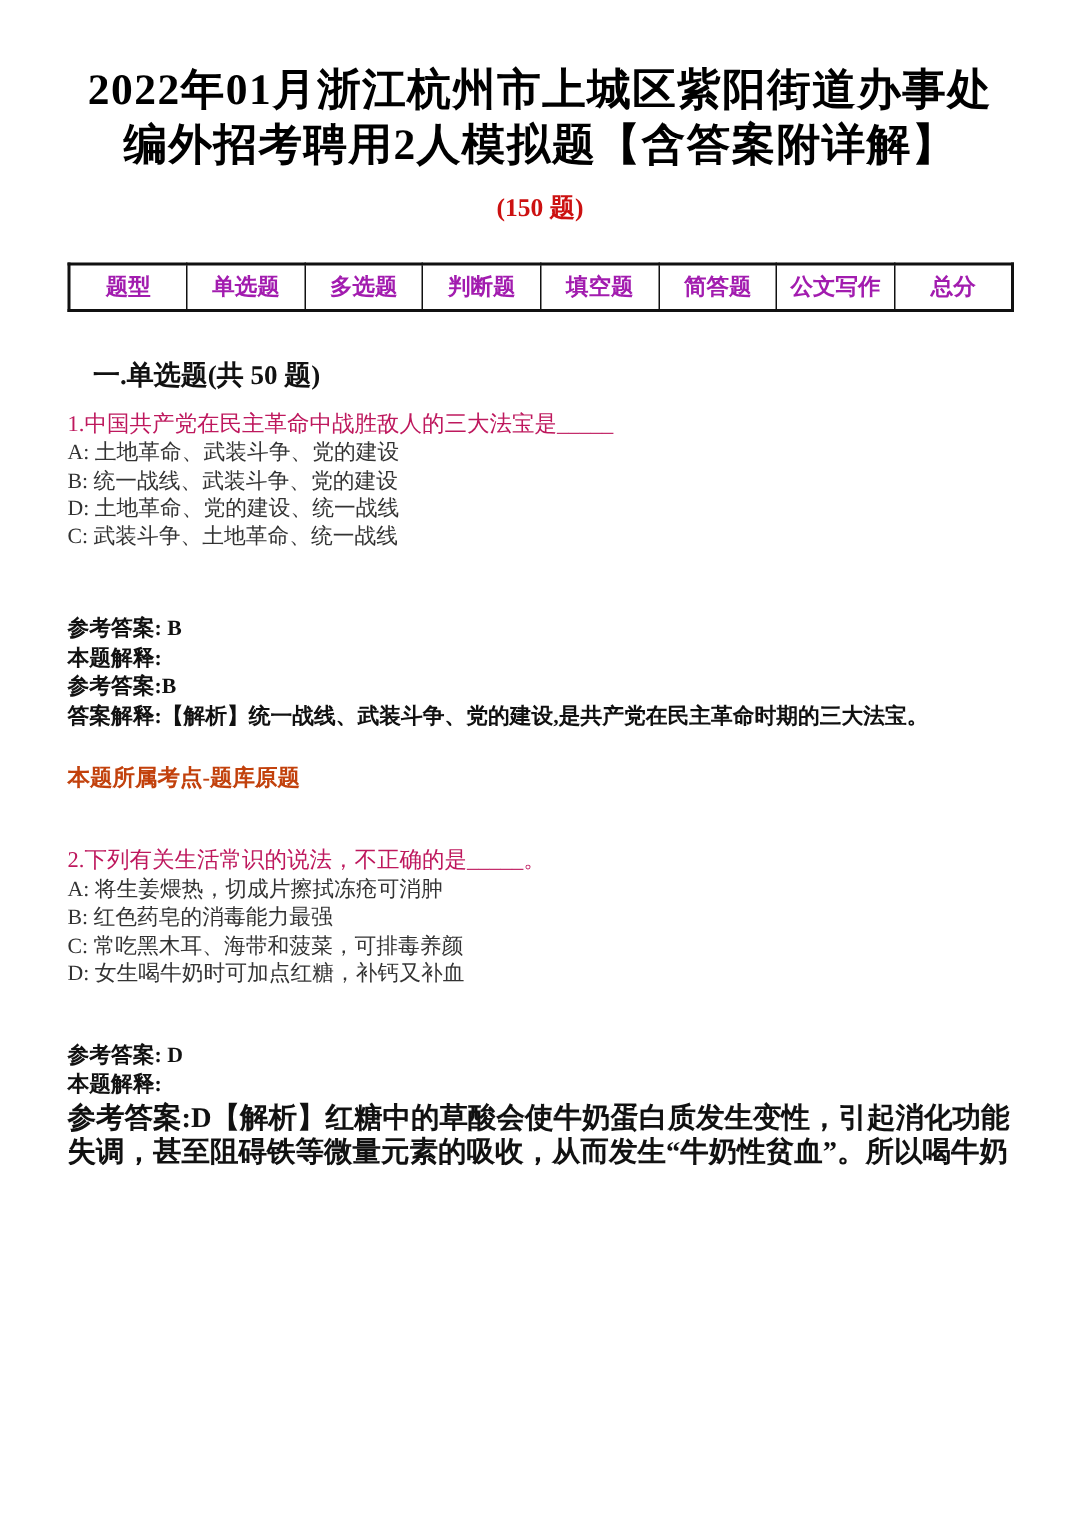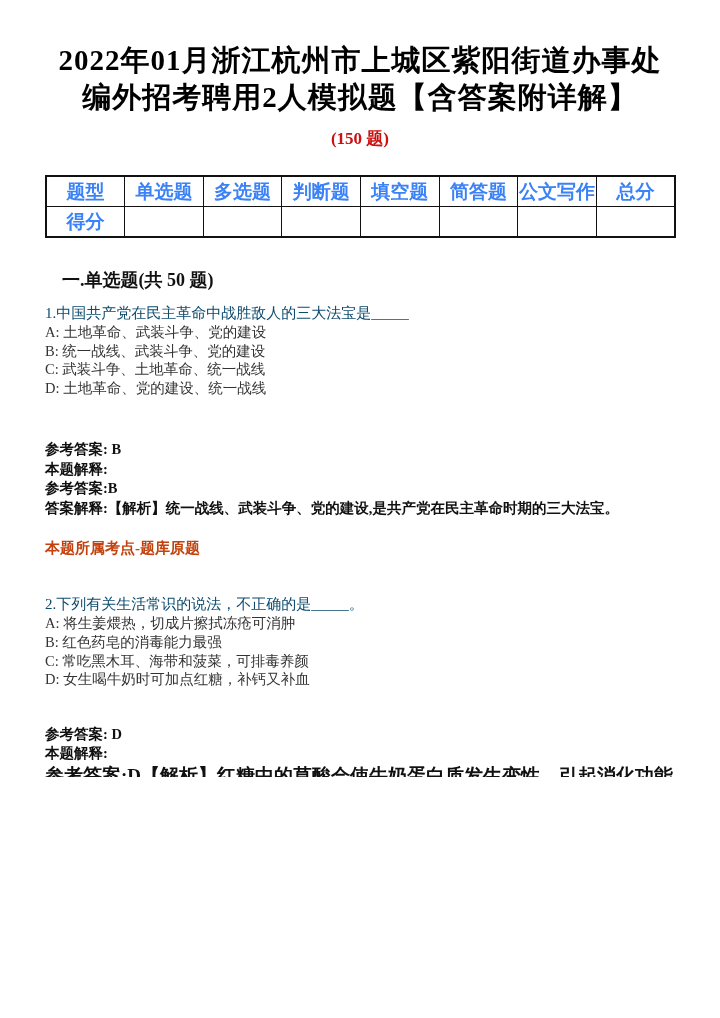--- a/index.html
+++ b/index.html
@@ -37,35 +37,35 @@
     width: 631px;
     border-collapse: collapse;
     border: 2px solid #111111;
     table-layout: fixed;
   }
   .score-table th, .score-table td {
     border: 1px solid #111111;
     height: 29px;
     text-align: center;
     vertical-align: middle;
-    font-size: 19px;
+    font-size: 15px;
     font-weight: bold;
-    color: #3b82f6;
+    color: #a21caf;
     padding: 0;
   }
   .section-heading {
     margin: 30px 45px 0 62px;
     font-size: 18px;
     font-weight: bold;
     color: #111111;
   }
   .stem {
     margin: 12px 45px 0 45px;
     font-size: 15px;
-    color: #0c4a6e;
+    color: #be185d;
     line-height: 19px;
   }
   .opt {
     margin: 0 45px 0 45px;
     font-size: 14.5px;
     color: #333333;
     line-height: 18.6px;
   }
   .ans-block {
     margin: 0 45px 0 45px;
@@ -107,41 +107,31 @@
       <tr>
         <th>题型</th>
         <th>单选题</th>
         <th>多选题</th>
         <th>判断题</th>
         <th>填空题</th>
         <th>简答题</th>
         <th>公文写作</th>
         <th>总分</th>
       </tr>
-      <tr>
-        <td>得分</td>
-        <td></td>
-        <td></td>
-        <td></td>
-        <td></td>
-        <td></td>
-        <td></td>
-        <td></td>
-      </tr>
     </tbody>
   </table>
 
   <h2 class="section-heading">一.单选题(共 50 题)</h2>
 
   <div>
     <div class="stem">1.中国共产党在民主革命中战胜敌人的三大法宝是_____</div>
     <div class="opt">A: 土地革命、武装斗争、党的建设</div>
     <div class="opt">B: 统一战线、武装斗争、党的建设</div>
+    <div class="opt">D: 土地革命、党的建设、统一战线</div>
     <div class="opt">C: 武装斗争、土地革命、统一战线</div>
-    <div class="opt">D: 土地革命、党的建设、统一战线</div>
     <div class="ans-block mt-answers-q1">
       <div>参考答案: B</div>
       <div>本题解释:</div>
       <div>参考答案:B</div>
       <div>答案解释:【解析】统一战线、武装斗争、党的建设,是共产党在民主革命时期的三大法宝。</div>
     </div>
     <div class="source-line">本题所属考点-题库原题</div>
   </div>
 
   <div>

